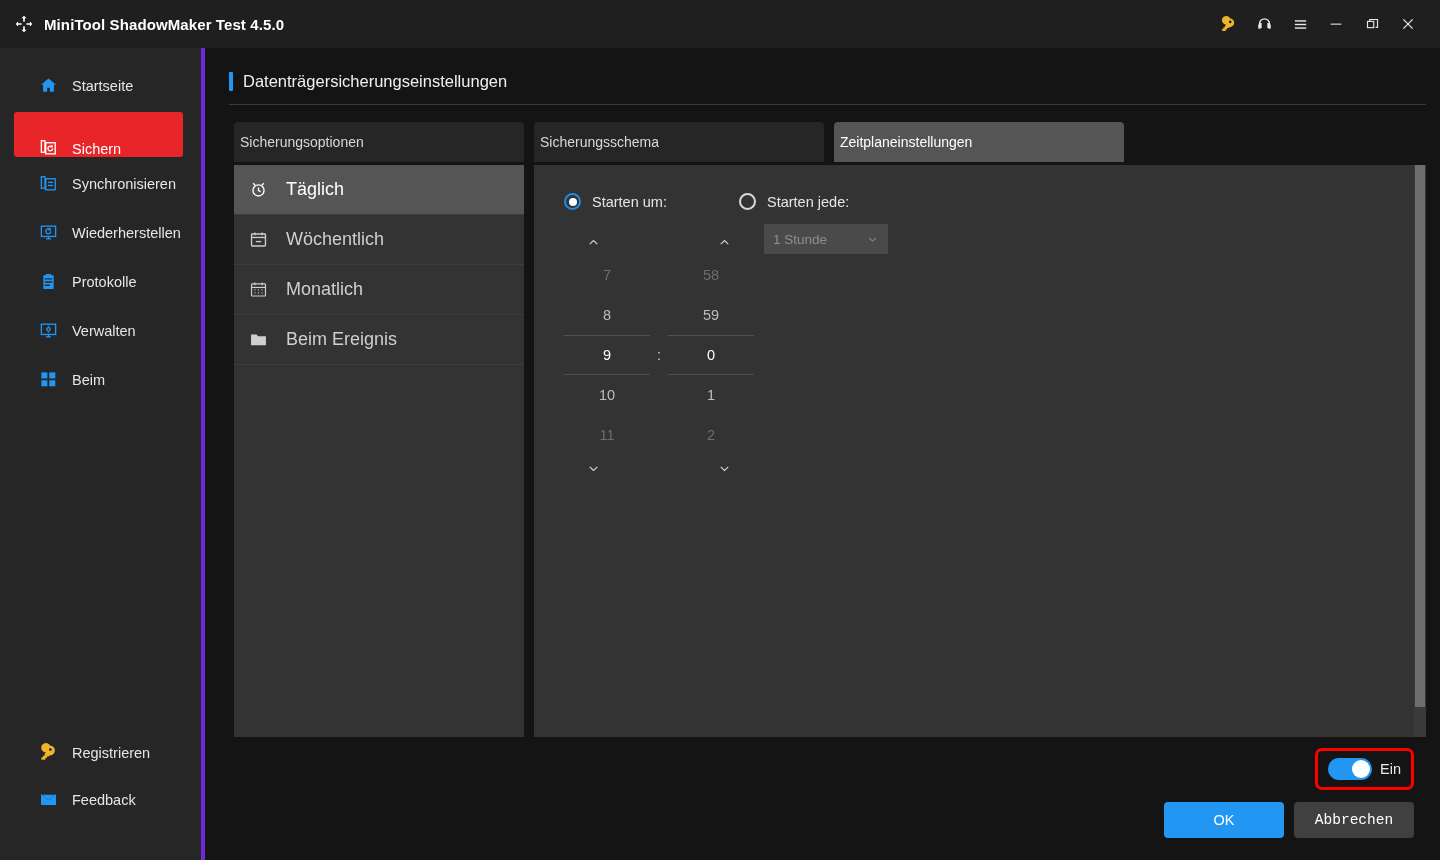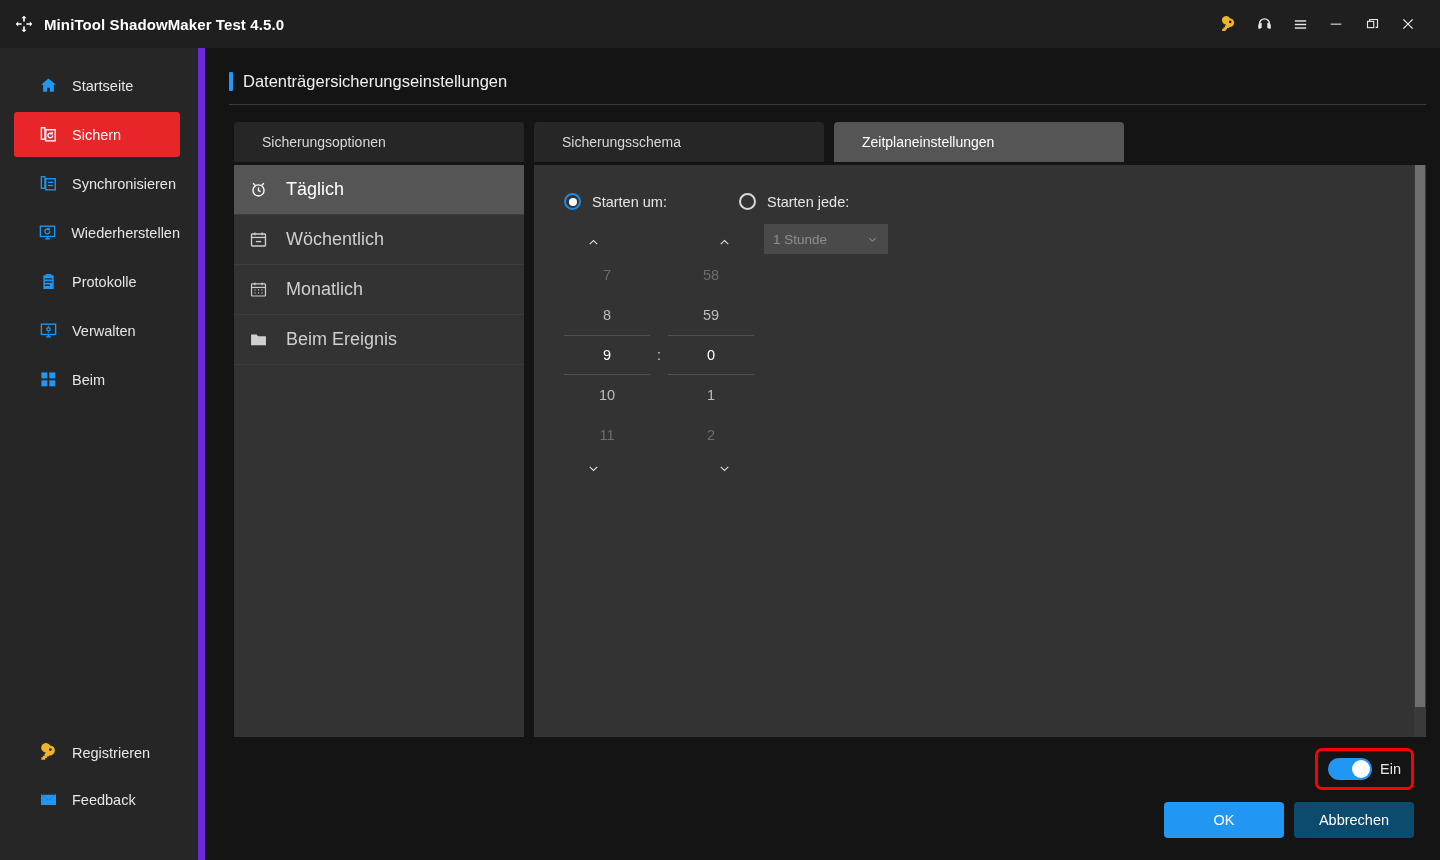--- a/index.html
+++ b/index.html
@@ -44,34 +44,34 @@
 
   
   .body-row { flex: 1; display: flex; min-height: 0; }
 
   
   .sidebar {
     width: 205px; min-width: 205px;
     background: #262626;
     display: flex; flex-direction: column;
     padding-top: 13px;
-    border-right: 7px solid #6d28d9;
+    border-right: 4px solid #6d28d9;
     position: relative;
   }
   .nav-item {
     height: 45px; margin: 2px 18px 2px 14px;
     display: flex; align-items: center; gap: 14px;
     padding-left: 24px;
     border-radius: 3px;
     color: #e6e6e6; font-size: 14.5px;
     cursor: default;
   }
   .nav-item .ico { width: 20px; height: 20px; display: flex; align-items: center; justify-content: center; color: #2196f3; }
   .nav-item .ico svg { display: block; }
-  .nav-item.active { background: #e8262a; }
+  .nav-item.active { background: #e8262a; align-items: flex-end; }
   .nav-item.active .ico { color: #ffffff; }
   .nav-item.active .lbl { color: #ffffff; }
   .nav-spacer { flex: 1; }
   .sidebar .bottom { padding-bottom: 36px; text-align: center; }
   .nav-item.gold .ico { color: #f0b429; }
 
   
   .main {
     flex: 1; background: #141414;
     display: flex; flex-direction: column;
@@ -89,21 +89,21 @@
   
   .tabs {
     display: flex; gap: 10px;
     padding: 17px 0 0 29px;
   }
   .tab {
     width: 290px; height: 40px;
     background: #262626;
     border-radius: 4px 4px 0 0;
     display: flex; align-items: center;
-    padding-left: 28px;
+    padding-left: 6px;
     color: #d8d8d8; font-size: 14px;
     cursor: default;
   }
   .tab.active { background: #555555; color: #ffffff; }
 
   
   .panels {
     display: flex; gap: 10px;
     padding: 3px 14px 0 29px;
     flex: 1; min-height: 0;
@@ -230,21 +230,21 @@
     display: flex; gap: 10px;
   }
   .btn {
     width: 120px; height: 36px; border-radius: 4px;
     display: flex; align-items: center; justify-content: center;
     font-size: 14.5px; color: #ffffff; cursor: default;
     border: none;
     font-family: "Liberation Sans", sans-serif;
   }
   .btn.primary { background: #2196f3; }
-  .btn.secondary { background: #0c4a6e; }
+  .btn.secondary { background: #404040; font-family: Liberation Mono, monospace; }
 </style>
 </head>
 <body>
 
 <div class="app">
 
   <div class="titlebar">
     <div class="title-left">
       <span class="app-logo">
         <svg viewBox="0 0 24 24" width="20" height="20" fill="currentColor">

